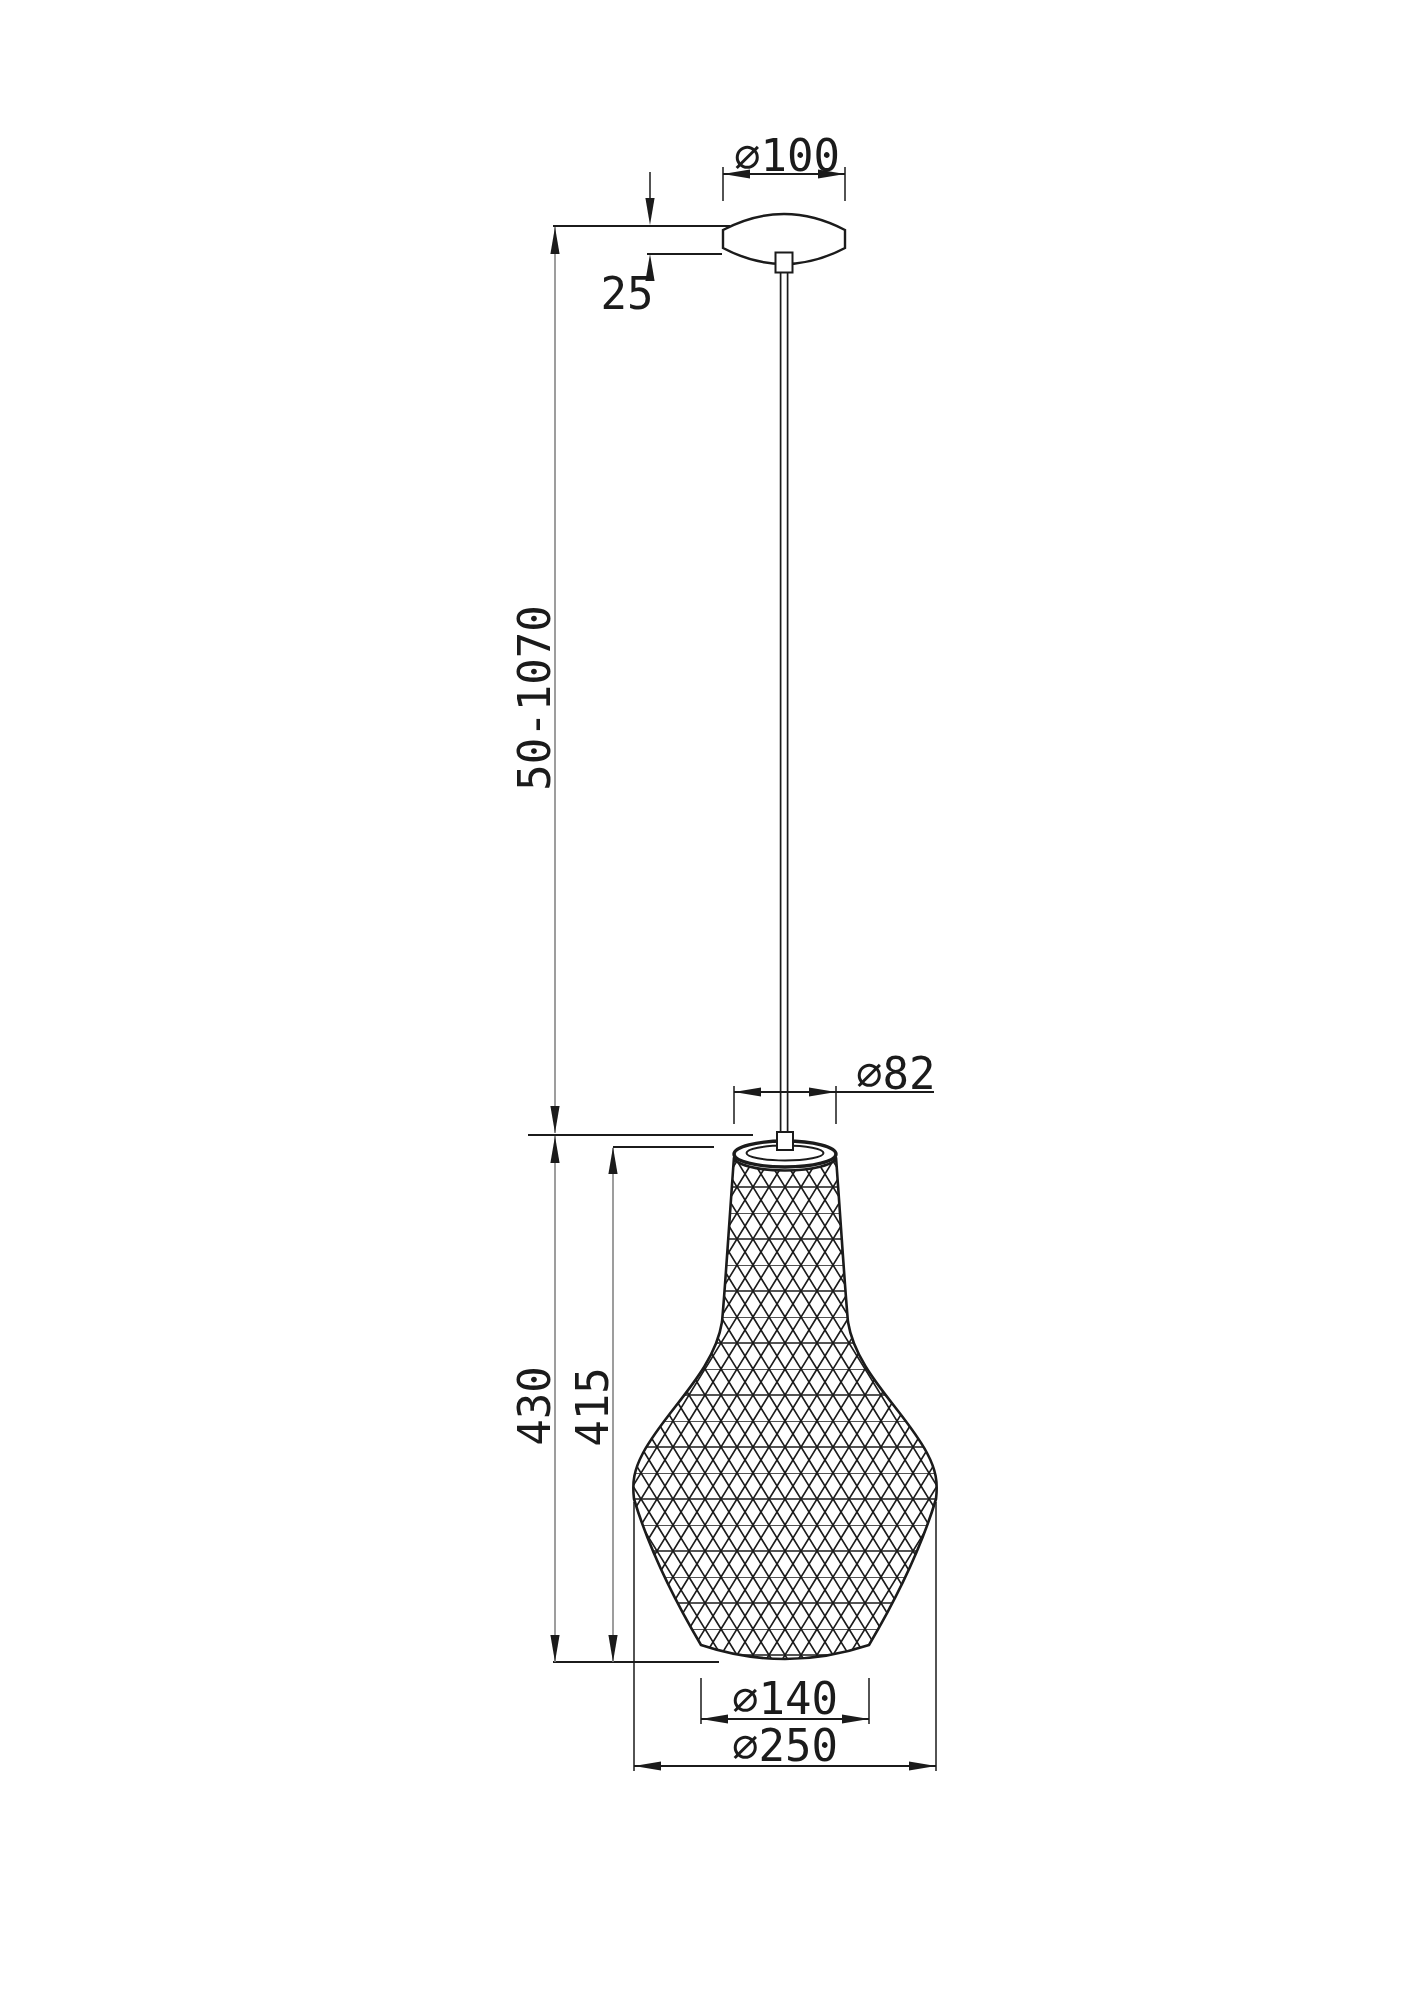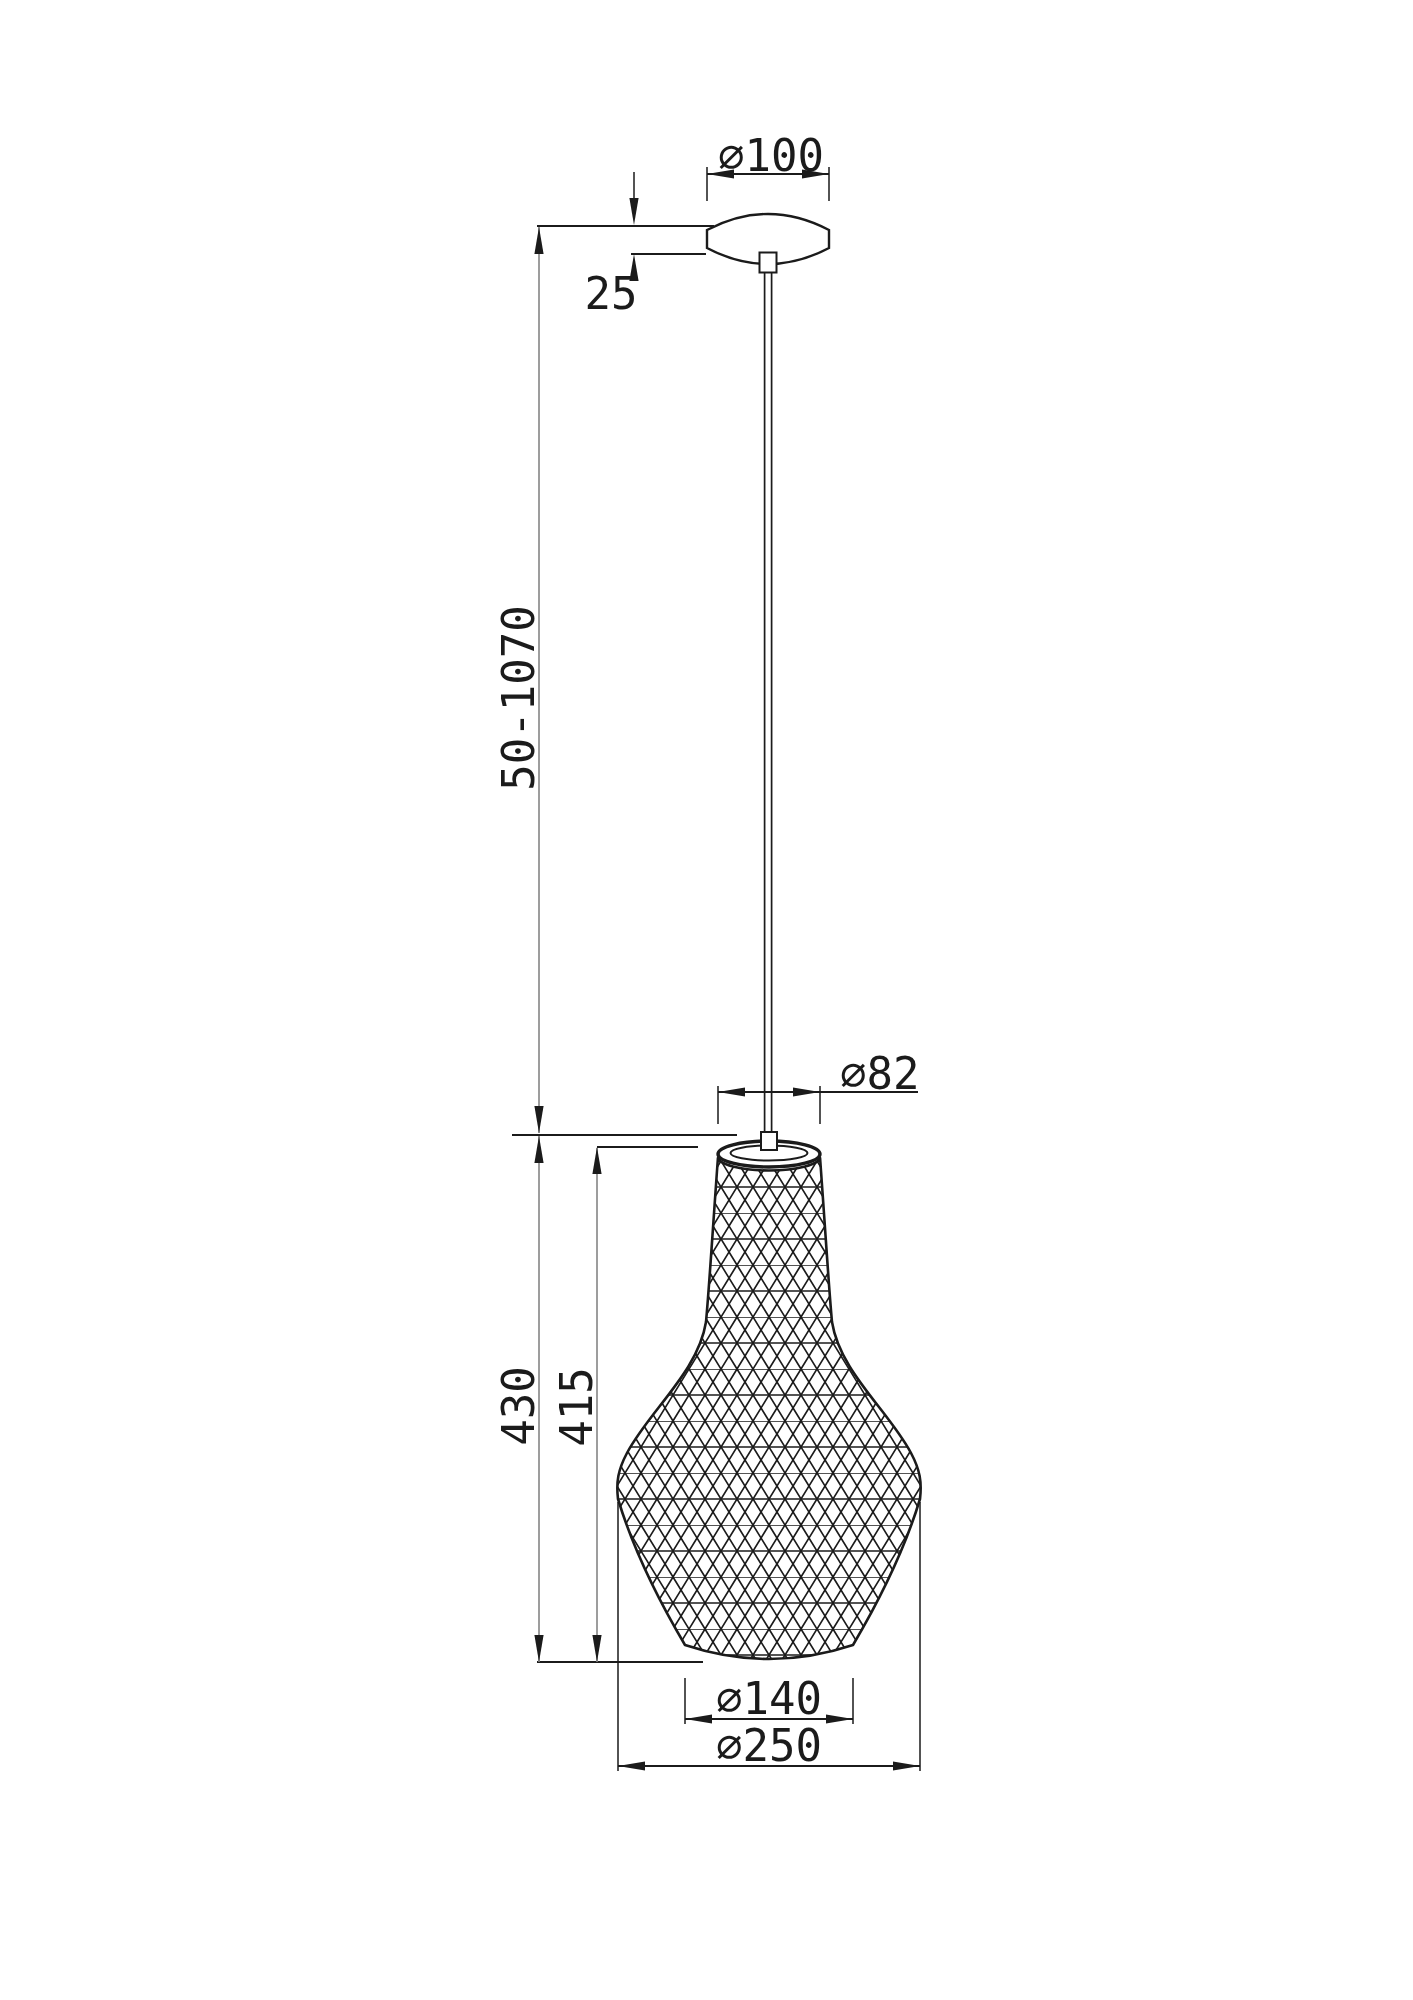--- a/index.html
+++ b/index.html
@@ -1,16 +1,16 @@
 <!DOCTYPE html>
 <html><head>
 <meta charset="utf-8">
 <style>
   html,body{margin:0;padding:0;background:#ffffff;}
-  .stage{position:relative;width:1202px;height:2000px;background:#ffffff;overflow:hidden;}
+  .stage{position:relative;width:1202px;height:2000px;background:#ffffff;overflow:hidden;margin-left:16px;}
   .dim-text{font-family:"DejaVu Sans Mono","DejaVu Sans",monospace;font-size:44px;fill:#1b1b1b;}
   .obj{stroke:#1b1b1b;fill:#ffffff;}
   .mesh-stroke{stroke:#1b1b1b;stroke-width:1.7;fill:none;}
   .dimline{stroke:#1b1b1b;stroke-width:1.8;fill:none;}
   .thinline{stroke:#1b1b1b;stroke-width:1.5;fill:none;}
   .grayline{stroke:#8c8c8c;stroke-width:1.7;fill:none;}
   .arrow{fill:#1b1b1b;stroke:none;}
 </style>
 </head>
 <body>

